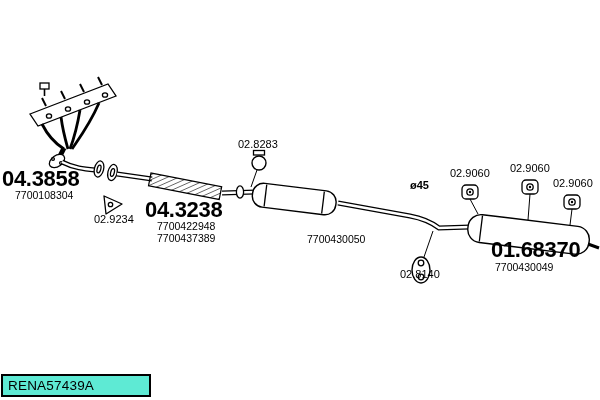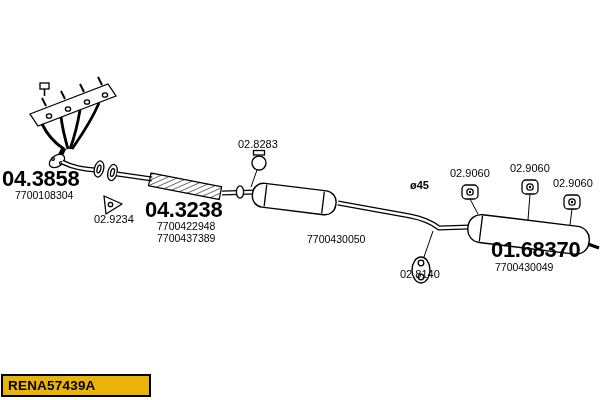--- a/index.html
+++ b/index.html
@@ -7,23 +7,23 @@
   body { font-family:"Liberation Sans","DejaVu Sans",sans-serif; color:#000; }
   .stage { position:relative; width:600px; height:400px; background:#fff; overflow:hidden; }
   .diagram-svg { position:absolute; left:0; top:0; width:600px; height:400px; }
   .lbl { position:absolute; white-space:nowrap; color:#000; line-height:1.05; }
   .part-lg { font-size:22px; font-weight:700; letter-spacing:-0.3px; }
   .part-sm { font-size:11px; font-weight:400; }
   .oem     { font-size:10.5px; font-weight:400; }
   .dia     { font-size:11px; font-weight:700; }
   .footer-box {
     position:absolute; left:1px; top:374px; width:150px; height:23px;
-    border:2px solid #000; background:#eab308;
+    border:2px solid #000; background:#5eead4;
     display:flex; align-items:center; padding-left:5px;
-    font-size:13.5px; font-weight:700; letter-spacing:0.2px;
+    font-size:13.5px; font-weight:400; letter-spacing:0.2px;
   }
 </style>
 </head>
 <body>
 
 <div class="stage">
 
   <svg class="diagram-svg" viewBox="0 0 600 400" fill="none" stroke="#000" stroke-width="1.3">
     <defs>
       <pattern id="hatch" width="4.5" height="4.5" patternUnits="userSpaceOnUse" patternTransform="rotate(55)">

